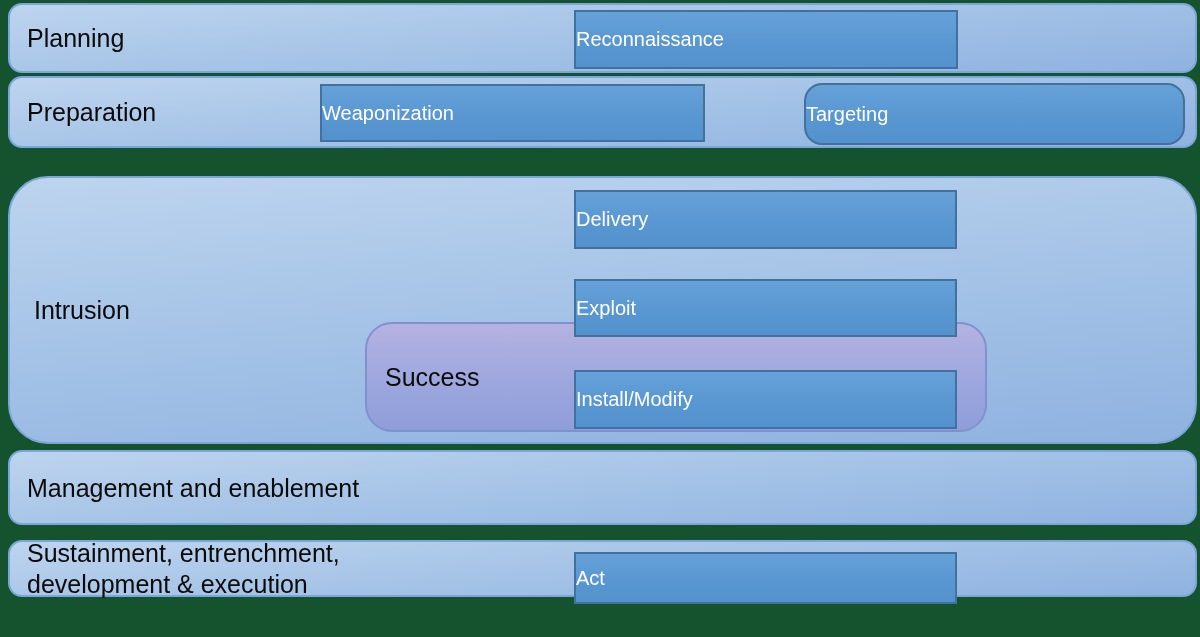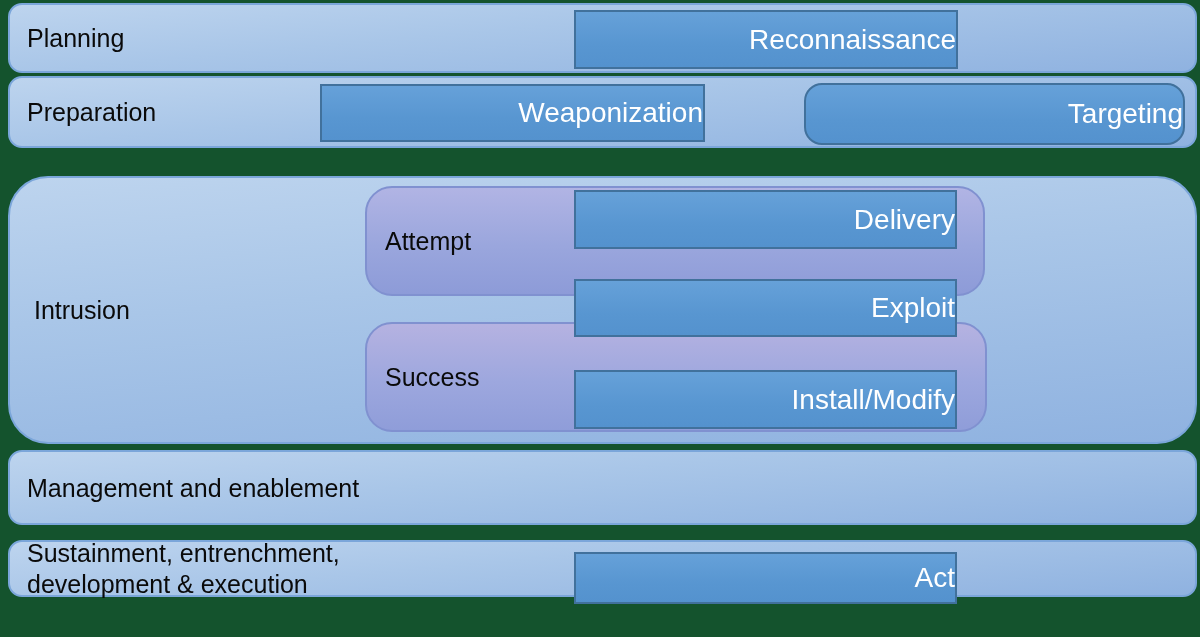--- a/index.html
+++ b/index.html
@@ -44,23 +44,23 @@
   #row-intrusion .row-label { left: 24px; }
 
   
   .box {
     position: absolute;
     box-sizing: border-box;
     background: linear-gradient(180deg, #66a1d9 0%, #5896d1 60%, #5492ce 100%);
     border: 2px solid #41719c;
     display: flex;
     align-items: center;
-    justify-content: flex-end;
+    justify-content: flex-start;
     color: #ffffff;
-    font-size: 28px;
+    font-size: 20px;
     z-index: 3;
   }
   #box-reconnaissance { left: 564px; top: 5px;   width: 384px; height: 59px; }
   #box-weaponization  { left: 310px; top: 6px;   width: 385px; height: 58px; }
   #box-targeting      { left: 794px; top: 5px;   width: 381px; height: 62px; border-radius: 18px; }
   #box-delivery       { left: 564px; top: 12px;  width: 383px; height: 59px; }
   #box-exploit        { left: 564px; top: 101px; width: 383px; height: 58px; }
   #box-install        { left: 564px; top: 192px; width: 383px; height: 59px; }
   #box-c2             { left: 564px; top: 6px;   width: 383px; height: 57px; }
   #box-act            { left: 564px; top: 10px;  width: 383px; height: 52px; }
@@ -108,23 +108,20 @@
       <span>Weaponization</span>
     </div>
     <div class="box" id="box-targeting">
       <span>Targeting</span>
     </div>
   </div>
 
   <div class="row" id="row-intrusion">
     <span class="row-label">Intrusion</span>
 
-    <div class="group" id="group-attempt">
-      <span class="group-label">Attempt</span>
-    </div>
     <div class="group" id="group-success">
       <span class="group-label">Success</span>
     </div>
 
     <div class="box" id="box-delivery">
       <span>Delivery</span>
     </div>
     <div class="box" id="box-exploit">
       <span>Exploit</span>
     </div>

